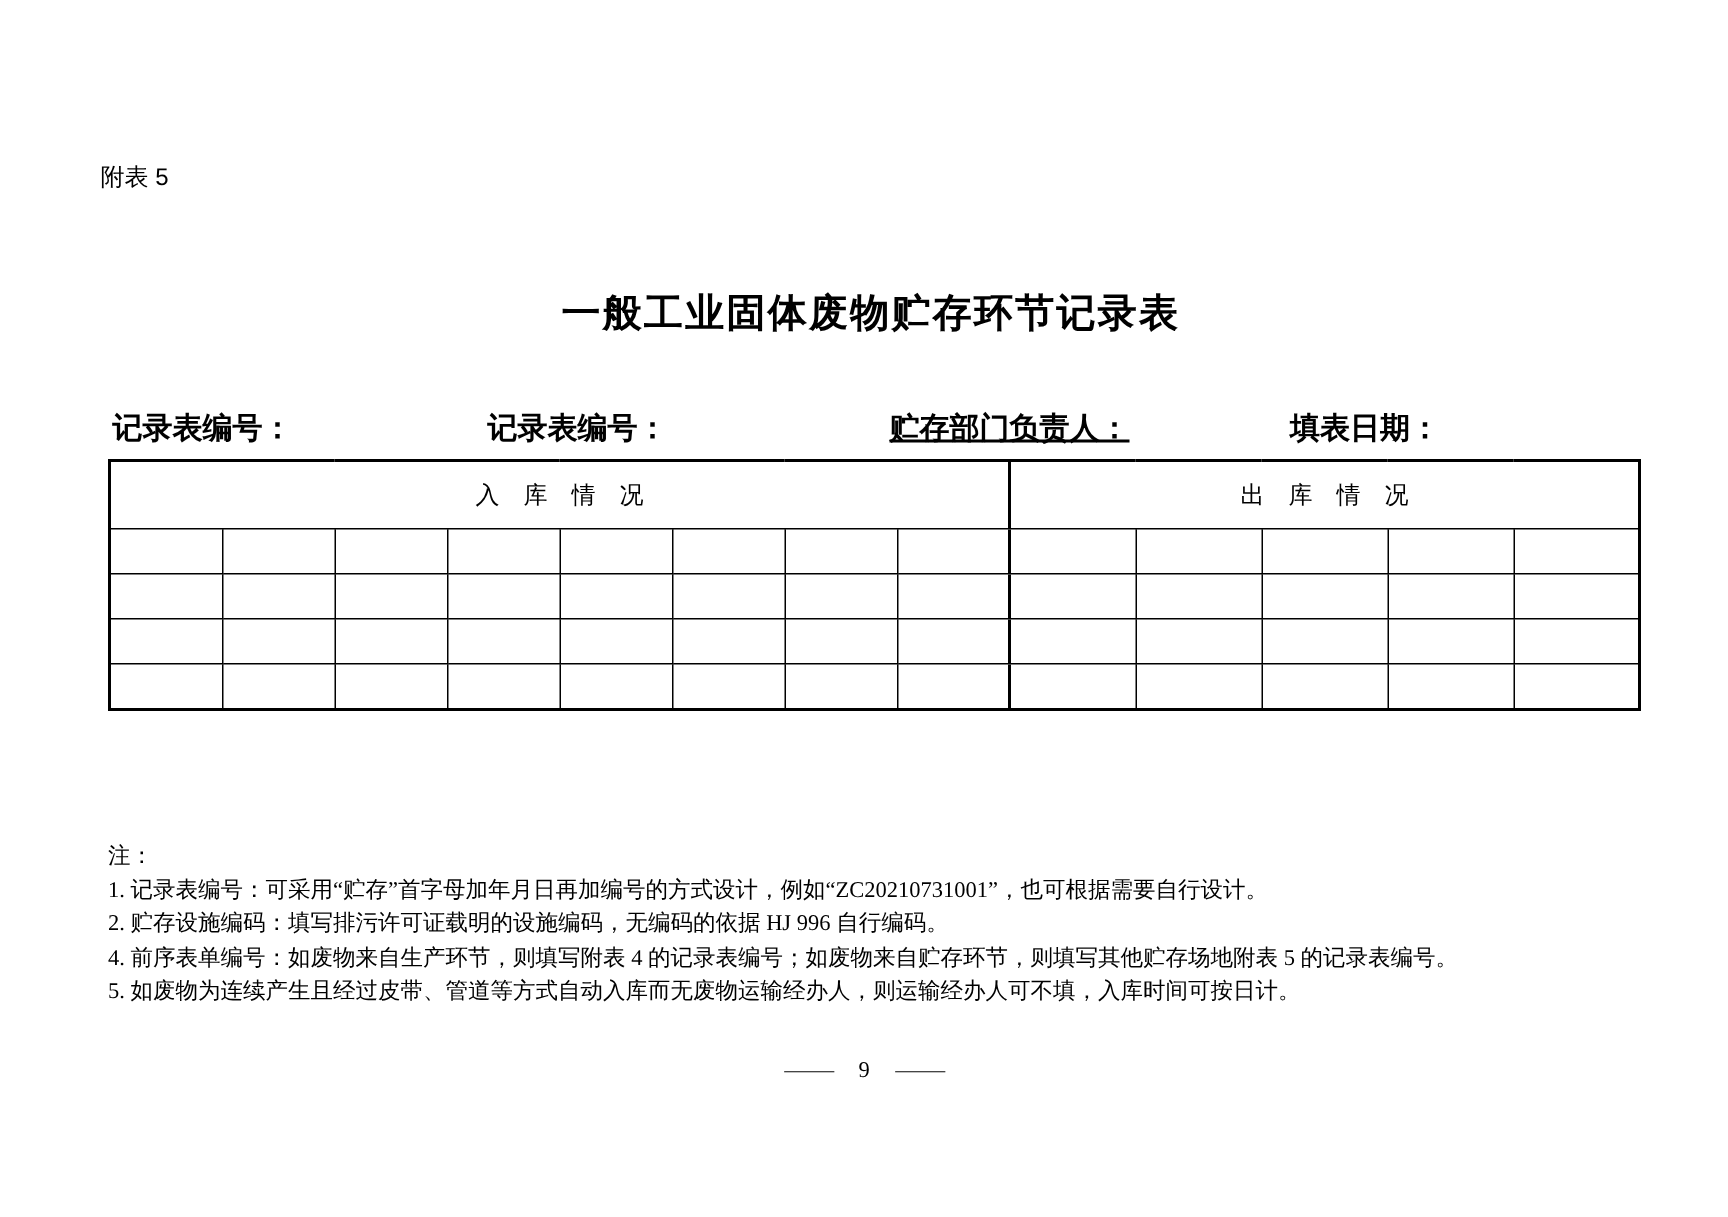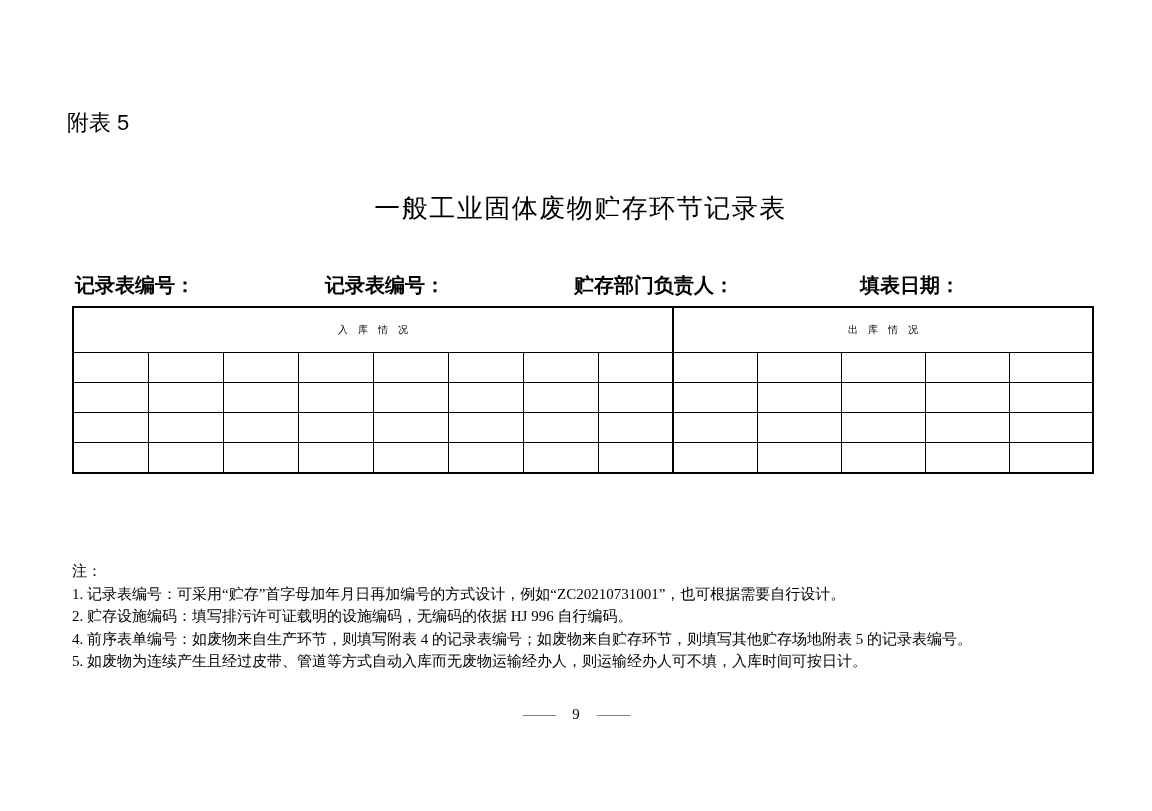--- a/index.html
+++ b/index.html
@@ -13,73 +13,73 @@
     position: relative;
     width: 1152px;
     height: 811px;
     background: #ffffff;
     overflow: hidden;
   }
   .attachment {
     position: absolute;
     left: 67px;
     top: 108px;
-    font-size: 22px;
+    font-size: 16px;
     font-family: "Liberation Sans", sans-serif;
     font-weight: 400;
   }
   .title {
     position: absolute;
     left: 72px;
     top: 191px;
     width: 1017px;
     margin: 0;
     text-align: center;
     font-size: 26px;
-    font-weight: normal;
+    font-weight: bold;
     letter-spacing: 1.5px;
     font-family: "Liberation Sans", sans-serif;
   }
   .meta-row {
     position: absolute;
     left: 0;
     top: 272px;
     width: 1152px;
     height: 24px;
   }
   .meta-label {
     position: absolute;
     top: 0;
     font-size: 20px;
     font-weight: bold;
     white-space: nowrap;
   }
   .meta-record   { left: 75px; }
   .meta-facility { left: 325px; }
-  .meta-head     { left: 574px; }
+  .meta-head     { left: 593px; text-decoration: underline; }
   .meta-date     { left: 860px; }
 
   table.record-table {
     position: absolute;
     left: 72px;
     top: 306px;
     border-collapse: collapse;
     table-layout: fixed;
     border: 2px solid #000;
   }
   .record-table th, .record-table td {
     border: 1px solid #000;
     padding: 0;
     text-align: center;
     vertical-align: middle;
     font-weight: normal;
   }
   .group-row th {
     height: 44px;
-    font-size: 10px;
+    font-size: 16px;
     border-bottom: 1px solid #000;
   }
   .col-row th {
     height: 63px;
     font-size: 14px;
     line-height: 1.55;
     white-space: pre-line;
   }
   .data-row td {
     height: 29px;

